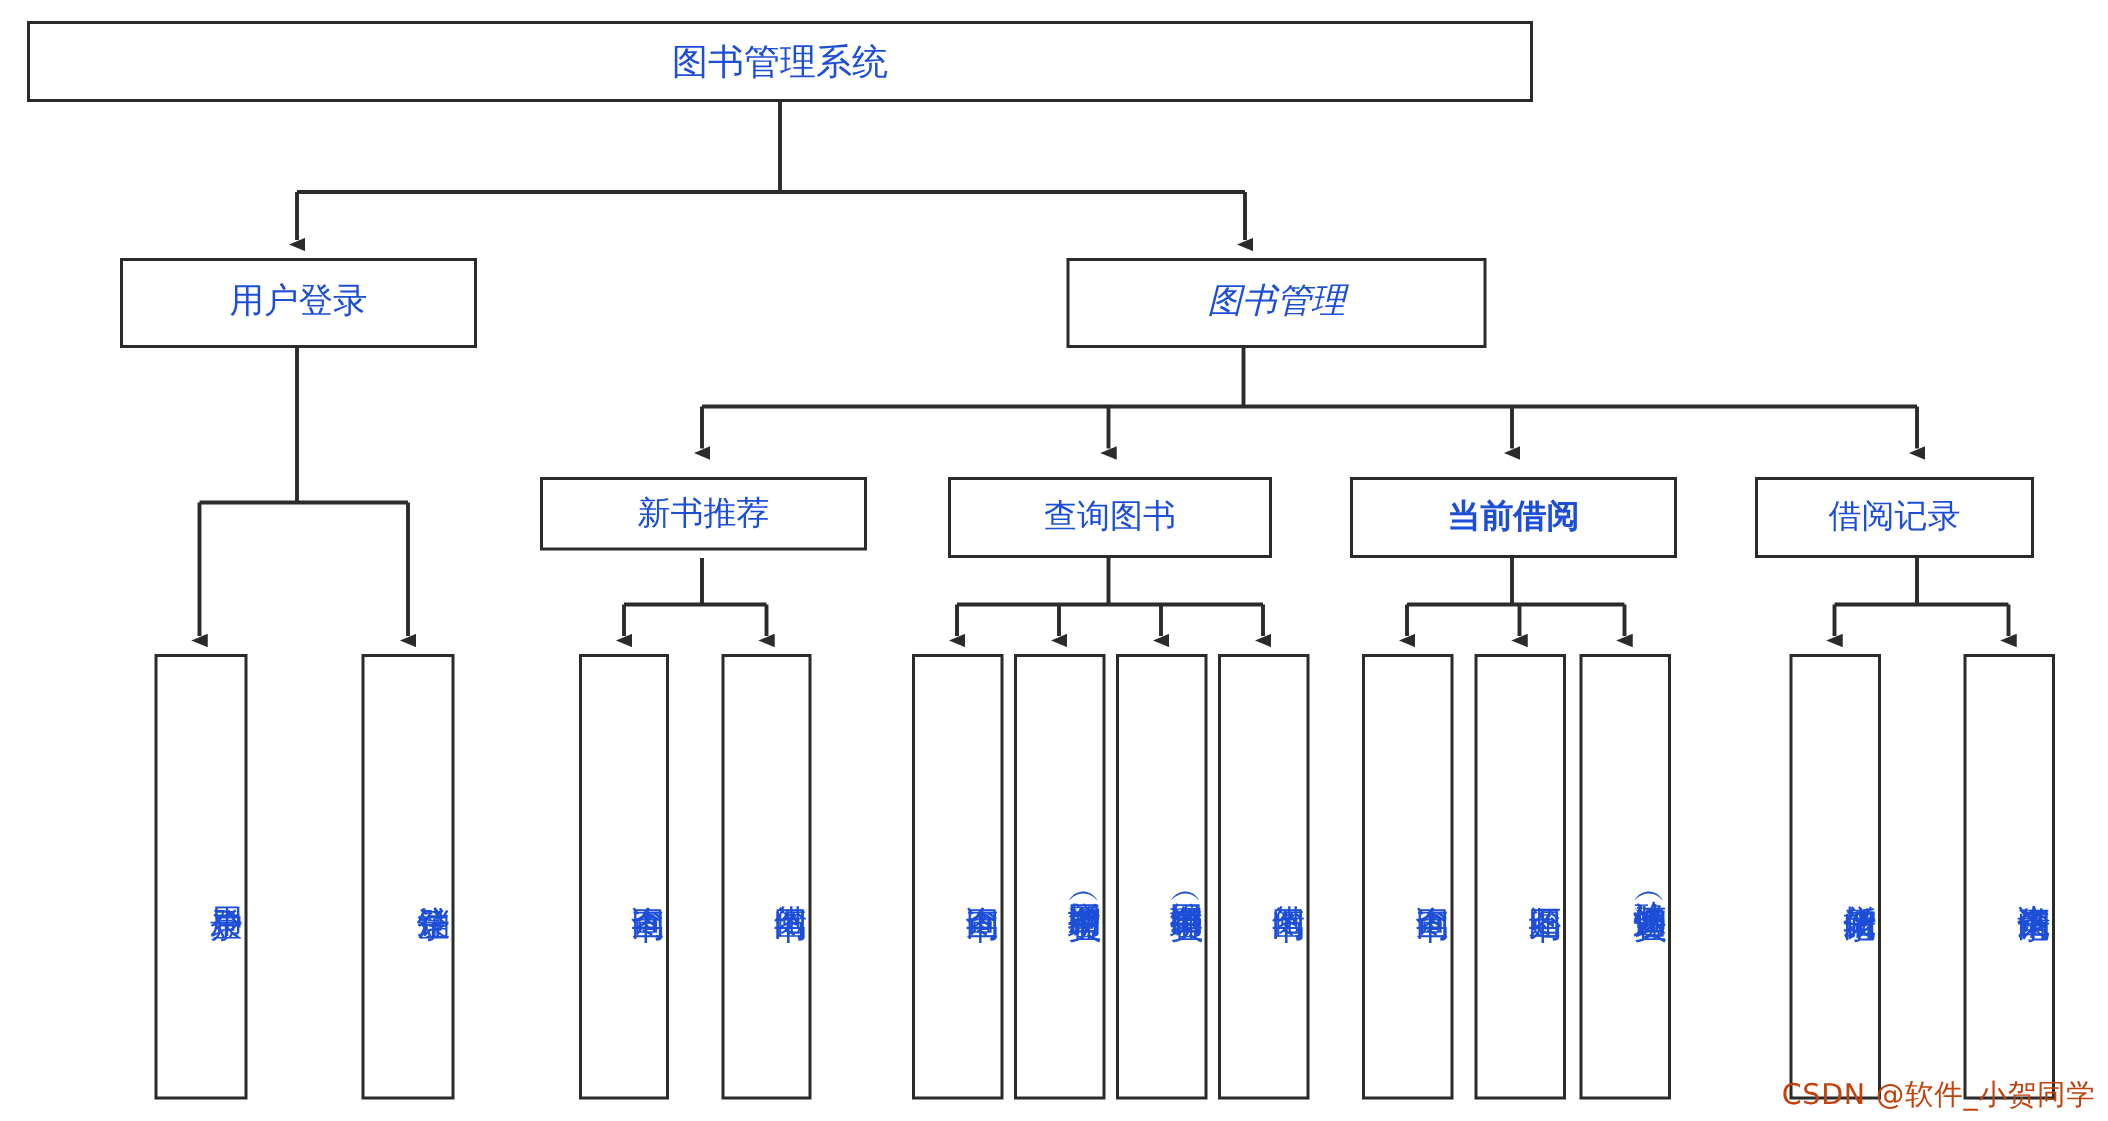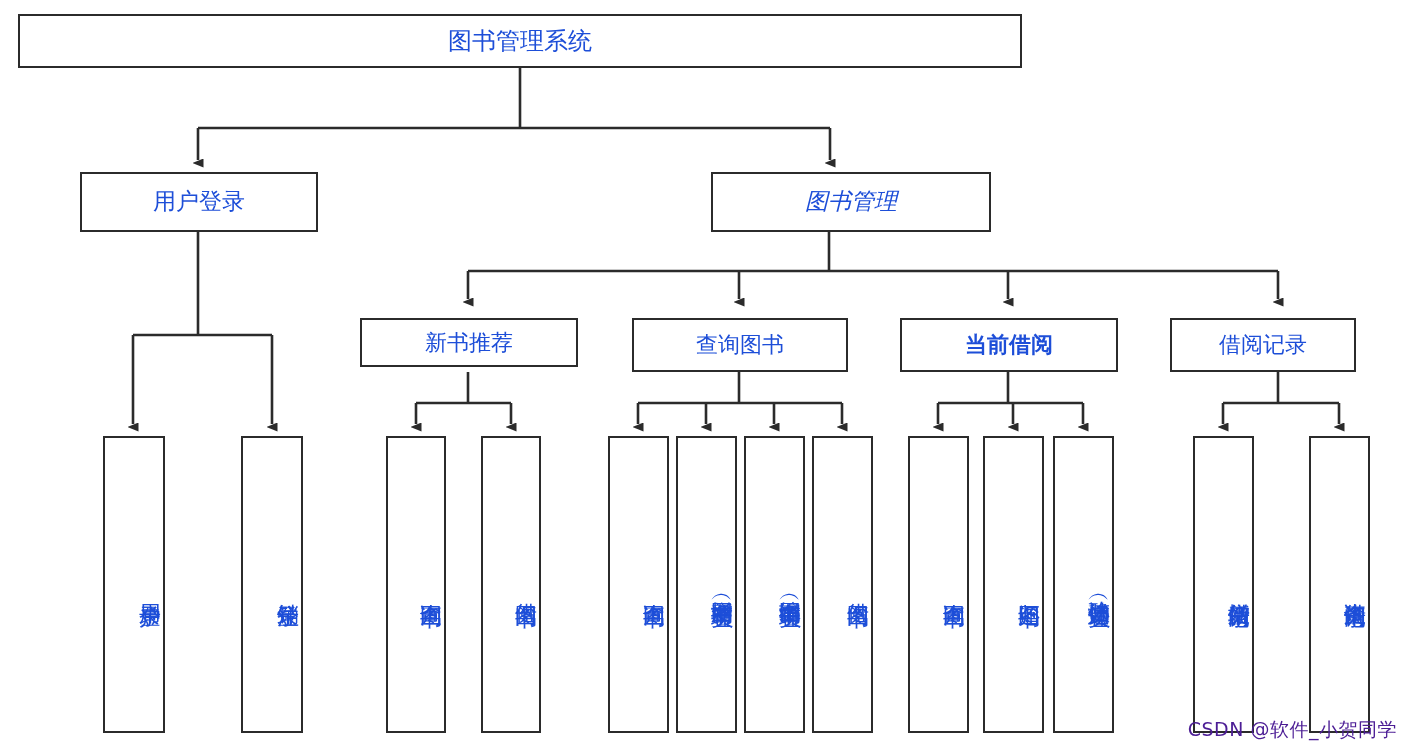--- a/index.html
+++ b/index.html
@@ -46,21 +46,21 @@
     writing-mode:vertical-rl;
     text-orientation:upright;
     display:block;
     white-space:normal;
   }
   .watermark{
     position:absolute;
     right:8px;
     bottom:4px;
     font-size:19px;
-    color:#4c1d95;
+    color:#c2410c;
     white-space:nowrap;
     letter-spacing:0.5px;
   }
 </style>
 </head>
 <body>
 
 <div id="canvas">
 
   <svg id="edges" viewBox="0 0 1405 747" width="1405" height="747" xmlns="http://www.w3.org/2000/svg">

